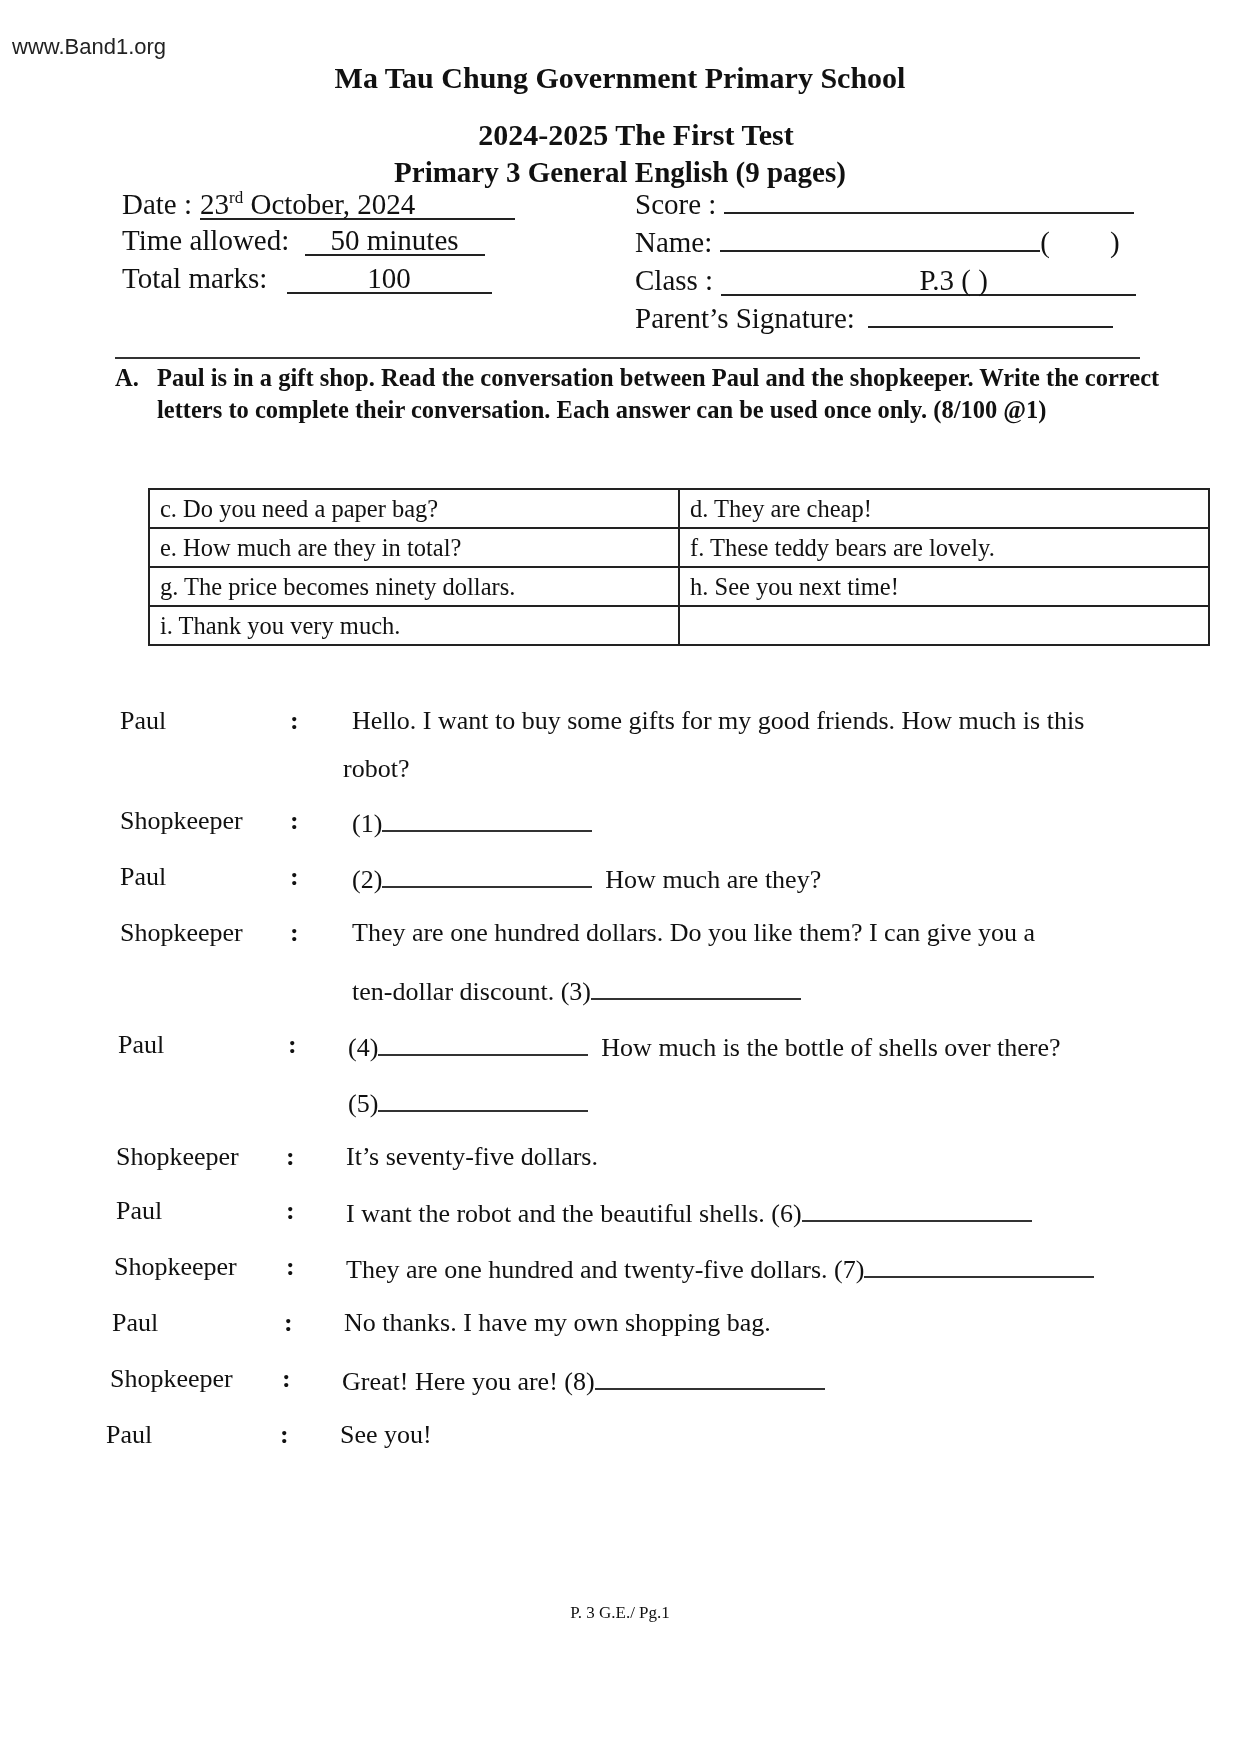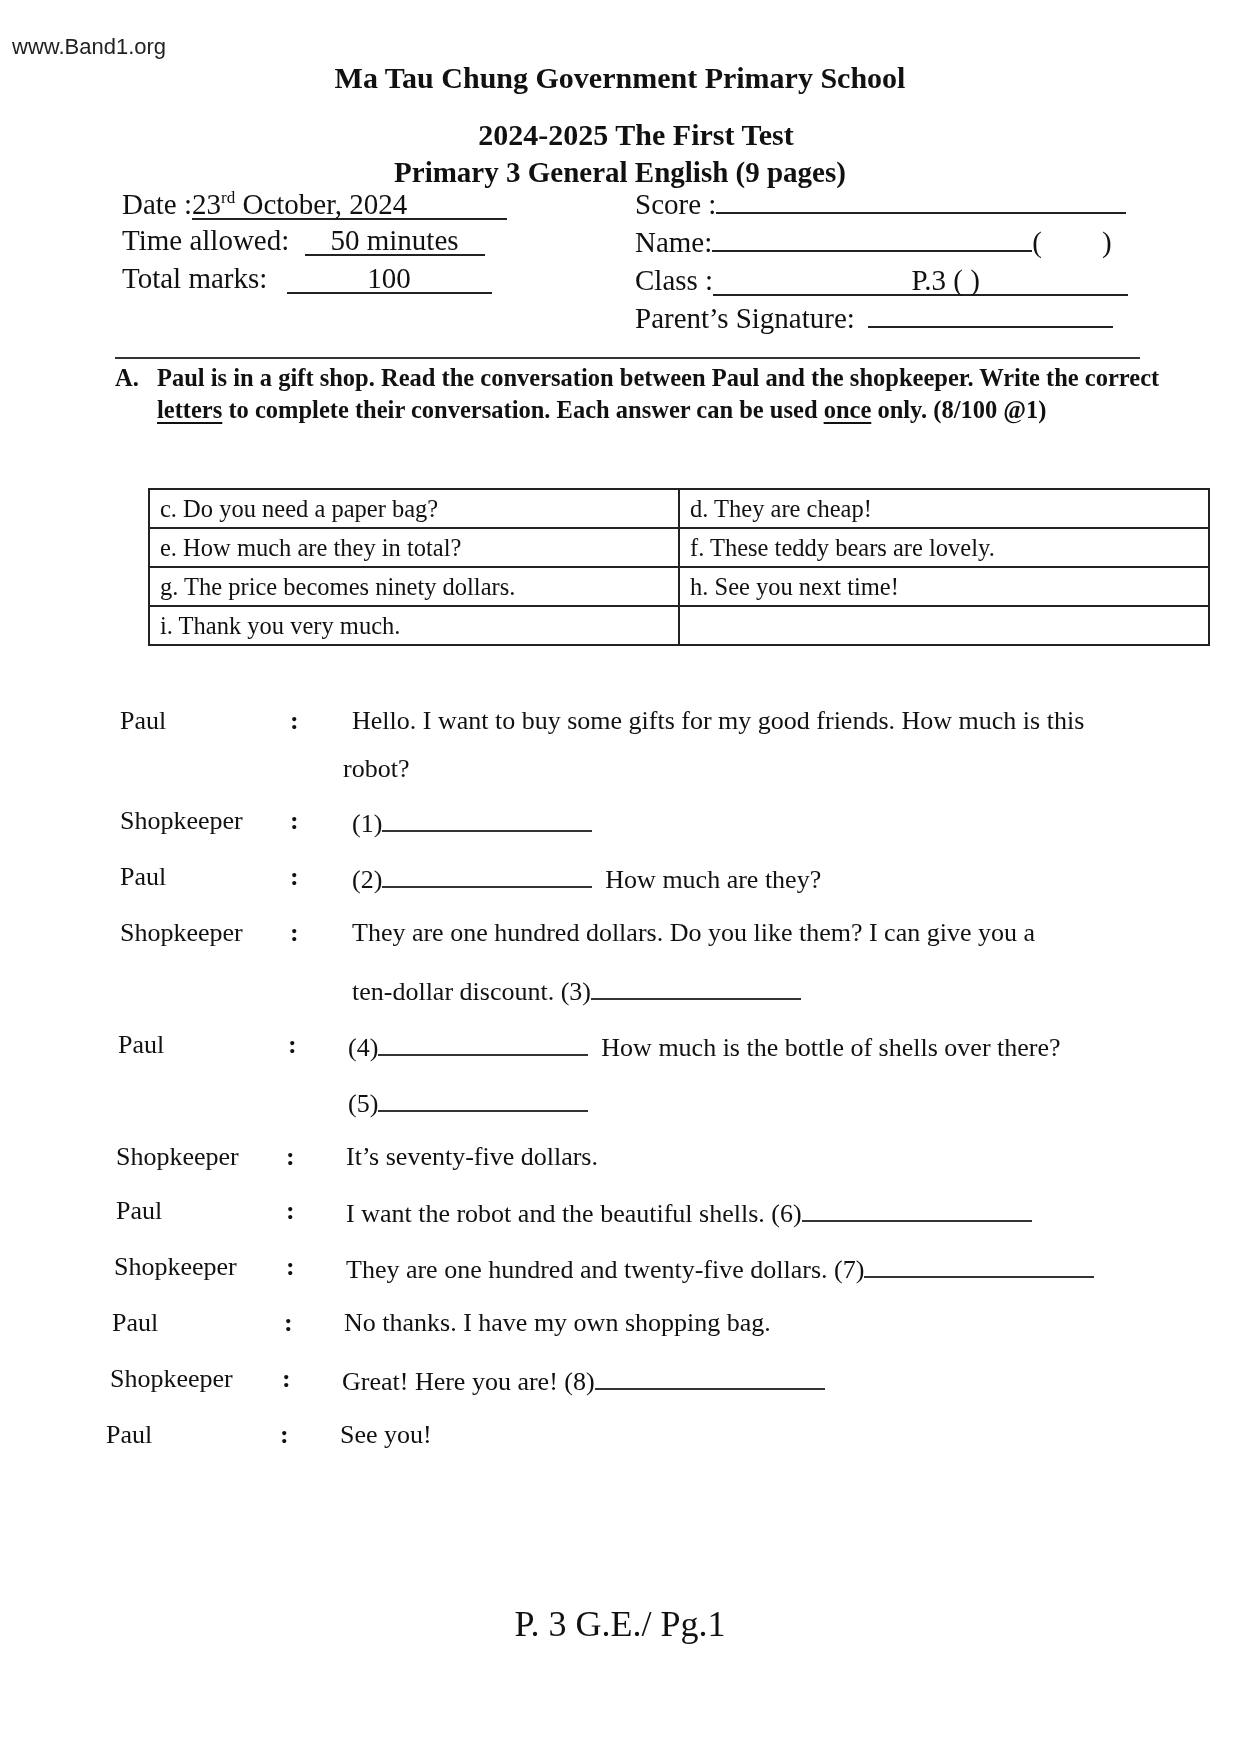--- a/index.html
+++ b/index.html
@@ -15,33 +15,33 @@
       position: absolute; left: 0; width: 1240px; text-align: center;
       font-weight: bold; font-size: 30px; line-height: 36px;
     }
     .t1 { top: 60px; }
     .t2 { top: 117px; padding-left: 16px; }
     .t3 { top: 154px; font-size: 29px; }
 
     .info { position: absolute; font-size: 29px; white-space: nowrap; }
     .blank-u {
       display: inline-block; border-bottom: 2px solid #222; text-align: center;
-      vertical-align: baseline; line-height: 28px;
+      vertical-align: baseline; line-height: 28px; margin-left: 8px;
     }
     .sup { font-size: 17px; vertical-align: super; line-height: 0; }
 
     .rule { position: absolute; left: 115px; width: 1025px; border-top: 2px solid #333; top: 357px; }
 
     .instr {
       position: absolute; left: 115px; top: 362px; width: 1045px;
       font-weight: bold; font-size: 24.5px; line-height: 32px;
     }
     .instr .q-letter { position: absolute; left: 0; top: 0; }
     .instr .q-body { margin-left: 42px; }
-    .u { text-decoration: underline; text-underline-offset: 4px; text-decoration-thickness: 2px; }
+    .u { text-underline-offset: 4px; text-decoration-thickness: 2px; }
 
     table.options {
       position: absolute; left: 148px; top: 488px; width: 1062px;
       border-collapse: collapse; font-size: 24.5px;
     }
     table.options td {
       border: 2px solid #222; padding: 2px 10px 2px 10px; width: 50%;
       height: 33px; vertical-align: middle;
     }
 
@@ -50,21 +50,21 @@
     .colon { position: absolute; font-weight: bold; }
     .line { position: absolute; }
     .ans {
       display: inline-block; border-bottom: 2px solid #333; width: 210px; height: 24px;
       vertical-align: baseline;
     }
     .ans.wide { width: 230px; }
 
     .footer {
       position: absolute; left: 0; width: 1240px; text-align: center; top: 1603px;
-      font-size: 36px;
+      font-size: 17px;
     }
   </style>
 </head>
 <body>
 
 <div class="watermark">www.Band1.org</div>
 
 <div class="title t1">Ma Tau Chung Government Primary School</div>
 <div class="title t2">2024-2025 The First Test</div>
 <div class="title t3">Primary 3 General English (9 pages)</div>

